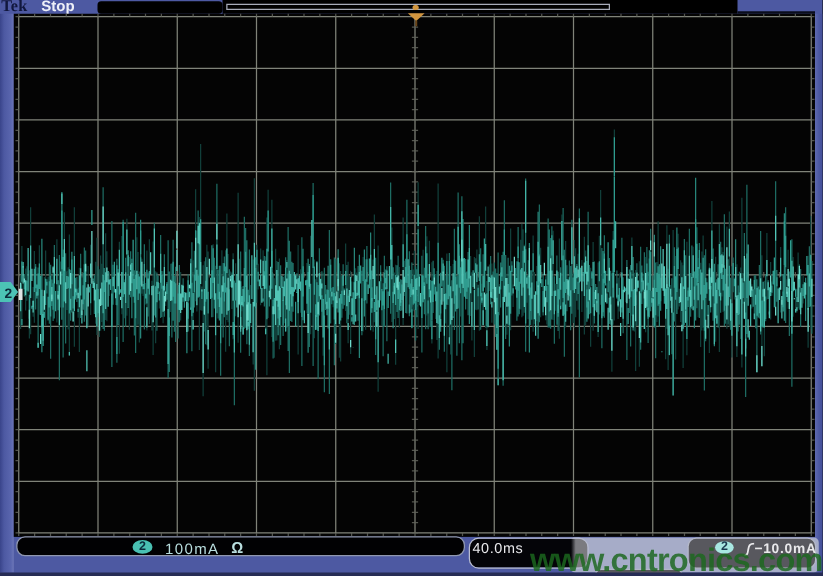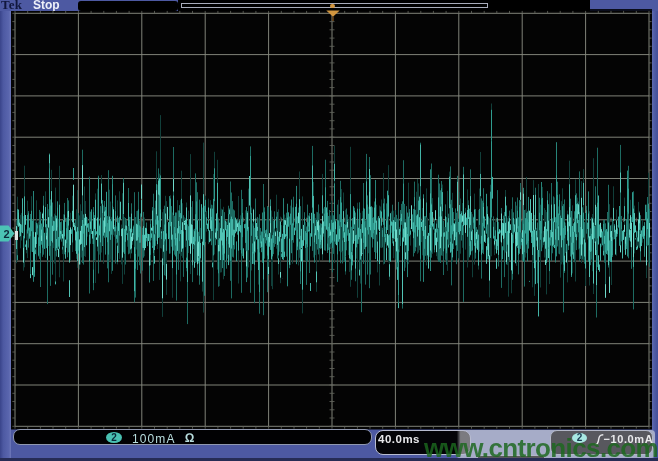--- a/index.html
+++ b/index.html
@@ -33,21 +33,21 @@
 <rect x="15" y="231" width="3" height="9" fill="#e0e4e4"></rect>
 </svg>
 
 <div class="abs" style="left:456px;top:429.5px;width:199px;height:28px;background:#a6acc8;border-radius:4px"></div>
 <div class="abs" style="left:13px;top:429px;width:359px;height:16px;background:#010103;border:1px solid #9098b0;border-radius:7px;color:#b9dedf">
   <span class="abs" style="left:92px;top:2px;width:16px;height:11px;background:#49c0b2;border-radius:50%;color:#0a2a3a;font-size:10px;font-weight:bold;text-align:center;line-height:11.5px">2</span>
   <span class="abs" style="left:118px;top:1.5px;font-size:12px;font-weight:normal;letter-spacing:1.1px">100mA</span>
   <span class="abs" style="left:171px;top:1px;font-size:12.5px;font-weight:bold">Ω</span>
 </div>
 <div class="abs" style="left:374.5px;top:429.5px;width:96px;height:25px;background:linear-gradient(90deg,#040408 0,#040408 86%,#7b7b80 90%,#7b7b80 100%);border:1px solid #b8bcd0;border-radius:8px;color:#e9e9ec">
-  <span class="abs" style="left:2.5px;top:2.5px;font-size:11.5px;font-weight:bold;letter-spacing:0.5px">40.0ms</span>
+  <span class="abs" style="left:2.5px;top:2.5px;font-size:11.5px;font-weight:normal;letter-spacing:0.5px">40.0ms</span>
 </div>
 <div class="abs" style="left:475.5px;top:455px;width:70px;height:36px;background:#58585e;border-radius:5px;border:1px solid #b4b8c8;color:#f0f0f2">
   <span class="abs" style="left:3px;top:0.5px;font-size:11px;font-weight:bold">25.0kS/s</span>
   <span class="abs" style="left:3px;top:11px;font-size:11px;font-weight:bold">10k points</span>
 </div>
 <div class="abs" style="left:550px;top:430px;width:103px;height:24.5px;background:#58585e;border-radius:7px;border:1px solid #b4b8c8;color:#e9e9eb">
   <span class="abs" style="left:21px;top:1.5px;width:15px;height:10px;background:#a8e8e2;border-radius:50%;color:#1a3a50;font-size:10px;font-weight:bold;text-align:center;line-height:10.5px">2</span>
   <svg class="abs" style="left:44px;top:3px" width="9" height="11" viewBox="0 0 9 11">
       <path d="M0.5 10.2 C3.2 10.2 3.1 8.6 3.6 5.6 C4.1 2.6 4.6 0.8 8.3 0.8" stroke="#e9e9eb" stroke-width="1.4" fill="none"></path>
     </svg>

